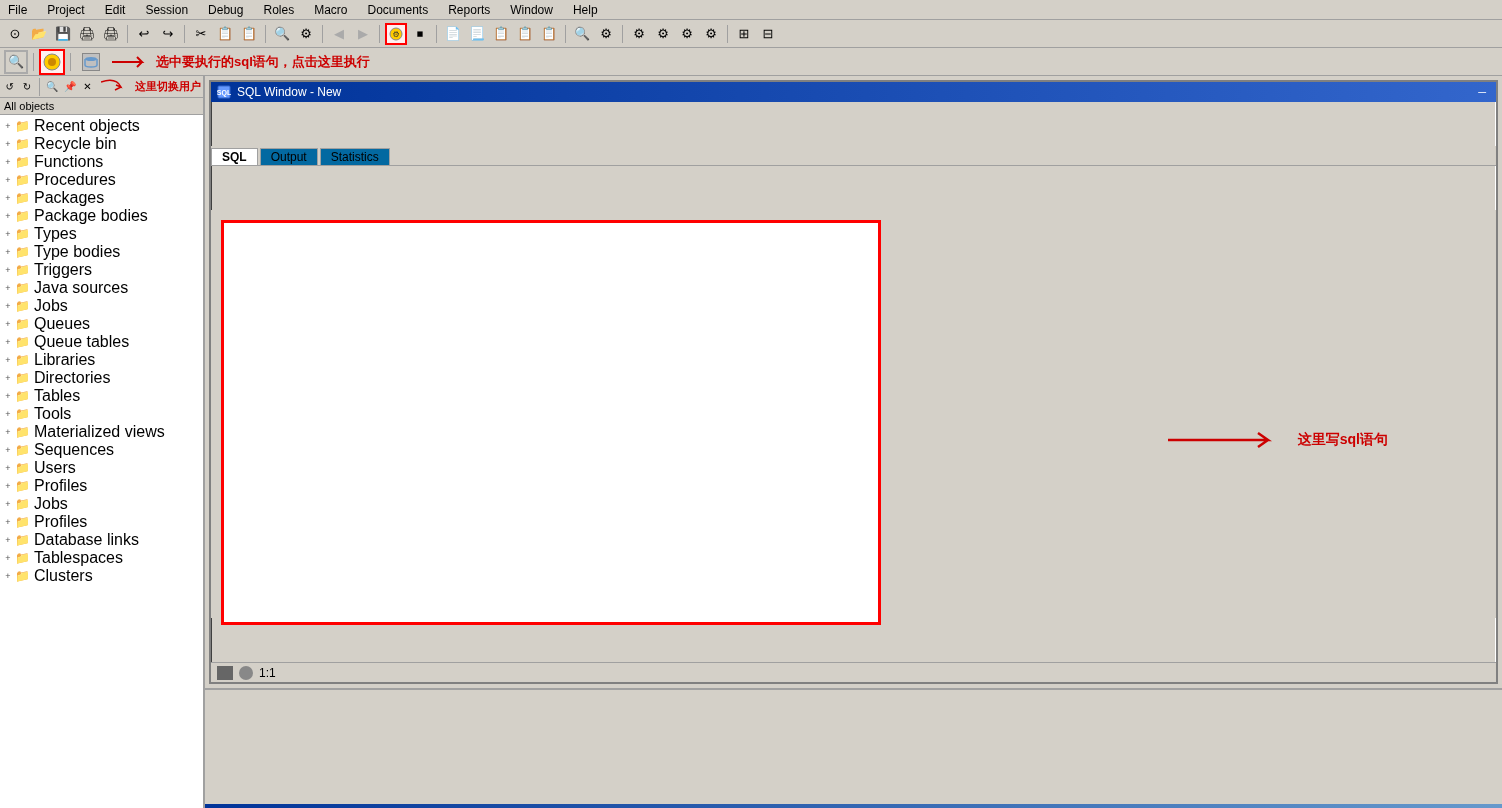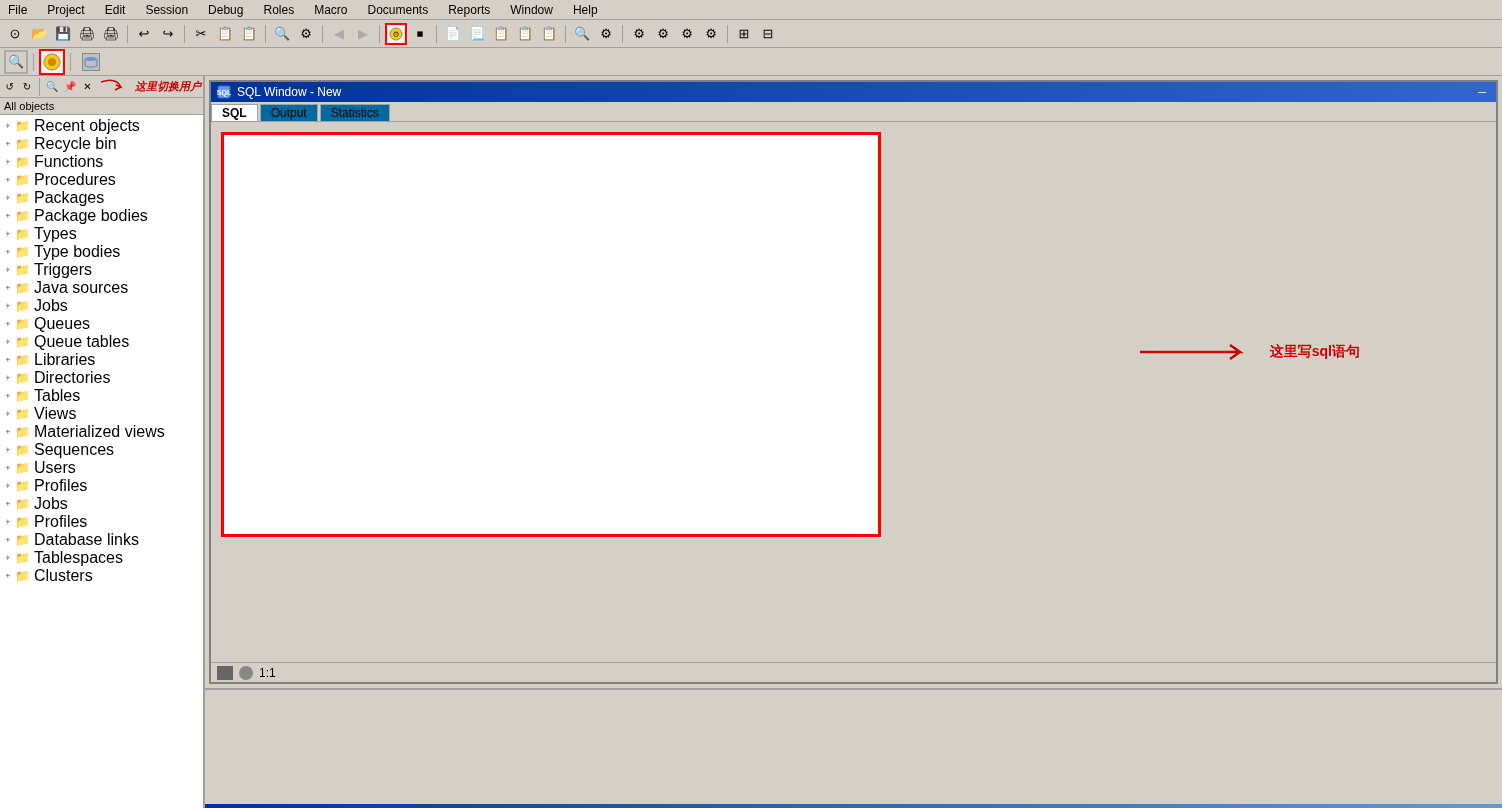--- a/index.html
+++ b/index.html
@@ -26,21 +26,21 @@
     .left-panel-toolbar { display: flex; align-items: center; gap: 2px; padding: 2px; border-bottom: 1px solid #a0a0a0; height: 22px; }
     .left-panel-toolbar .tb-btn { width: 18px; height: 18px; font-size: 11px; }
     .all-objects-label { font-size: 11px; padding: 2px 4px; background: #d4d0c8; border-bottom: 1px solid #a0a0a0; color: #000; }
     .tree { flex: 1; overflow-y: auto; background: #ffffff; padding: 2px 0; }
     .tree-item { display: flex; align-items: center; padding: 1px 2px; cursor: pointer; white-space: nowrap; height: 18px; }
     .tree-expander { width: 12px; height: 12px; display: flex; align-items: center; justify-content: center; font-size: 9px; color: #555; margin-right: 1px; }
     .tree-icon { width: 16px; height: 14px; margin-right: 3px; display: flex; align-items: center; justify-content: center; }
     .tree-label { font-size: 16px; color: #000; }
 
     
-    .sql-window { flex: 1; display: flex; flex-direction: column; margin: 4px; background: #d4d0c8; border: 2px solid #808080; box-shadow: inset -1px -1px #fff, inset 1px 1px #404040; }
+    .sql-window { flex: 1; display: flex; flex-direction: column; margin: 4px; background: #d4d0c8; border: 2px solid #808080; box-shadow: inset -1px -1px #fff, inset 1px 1px #404040; gap: 44px; }
     .sql-window-titlebar { background: linear-gradient(to right, #003399, #3366cc); color: white; font-size: 12px; padding: 2px 6px; display: flex; align-items: center; justify-content: space-between; height: 20px; }
     .sql-window-title-left { display: flex; align-items: center; gap: 6px; }
     .sql-tabs { display: flex; background: #d4d0c8; border-bottom: 1px solid #a0a0a0; height: 20px; padding-top: 2px; }
     .sql-tab { padding: 1px 10px; font-size: 12px; background: #0369a1; border: 1px solid #a0a0a0; border-bottom: none; cursor: pointer; margin-right: 2px; }
     .sql-tab.active { background: #ffffff; font-weight: bold; }
     .sql-content-area { flex: 1; position: relative; background: #d4d0c8; padding: 4px; }
     .sql-editor-box { width: 660px; height: 405px; background: white; border: 3px solid #ff0000; position: absolute; top: 10px; left: 10px; }
     .sql-statusbar { background: #d4d0c8; border-top: 1px solid #a0a0a0; padding: 2px 6px; display: flex; align-items: center; gap: 6px; height: 20px; text-align: right; }
 
     
@@ -127,35 +127,41 @@
 
   <div style="display:flex; align-items:center; gap:4px; margin-left:6px;">
     <div style="width:18px; height:18px; background:#c0c0c0; border:1px solid #888; display:flex; align-items:center; justify-content:center;">
       <svg width="14" height="14" viewBox="0 0 14 14">
           <ellipse cx="7" cy="4" rx="6" ry="2" fill="#6699cc"></ellipse>
           <path d="M1 4 v6 q0 2 6 2 q6 0 6-2 v-6" fill="none" stroke="#6699cc" stroke-width="1.5"></path>
         </svg>
     </div>
   </div>
 
+  <div style="display:flex; align-items:center; gap:4px; margin-left:10px;">
+    <svg width="40" height="20" viewBox="0 0 40 20">
+      <path d="M0 10 L30 10 L25 5 M30 10 L25 15" stroke="#cc0000" stroke-width="2" fill="none"></path>
+    </svg>
+    <span style="color:#cc0000; font-size:13px; font-weight:bold;">选中要执行的sql语句，点击这里执行</span>
+  </div>
 </div>
 
 <div class="main-layout">
 
   <div class="left-panel">
 
     <div class="left-panel-toolbar">
       <div class="tb-btn" style="width:18px; height:18px; font-size:10px;">↺</div>
       <div class="tb-btn" style="width:18px; height:18px; font-size:10px;">↻</div>
       <div class="tb-sep"></div>
       <div class="tb-btn" style="width:18px; height:18px; font-size:10px;">🔍</div>
       <div class="tb-btn" style="width:18px; height:18px; font-size:10px;">📌</div>
       <div class="tb-btn" style="width:18px; height:18px; font-size:10px;">✕</div>
 
-      <div style="position:relative; margin-left:4px; display:flex; align-items:center; gap:4px;font-style:italic;">
+      <div style="position:relative; margin-left:4px; display:flex; align-items:center; gap:4px;">
         <svg width="30" height="20" viewBox="0 0 30 20">
           <path d="M0 5 Q15 0 20 10 L15 8 M20 10 L14 13" stroke="#cc0000" stroke-width="1.5" fill="none"></path>
         </svg>
         <span style="color:#cc0000; font-size:11px; font-weight:bold; white-space:nowrap;">这里切换用户</span>
       </div>
     </div>
 
     <div class="all-objects-label">All objects</div>
 
     <div class="tree">
@@ -269,21 +275,21 @@
         <div class="tree-icon">
             <span style="color:#e8b84b;">📁</span>
           </div>
         <span class="tree-label">Tables</span>
       </div>
       <div class="tree-item">
         <div class="tree-expander">+</div>
         <div class="tree-icon">
             <span style="color:#e8b84b;">📁</span>
           </div>
-        <span class="tree-label">Views</span>
+        <span class="tree-label">Tools</span>
       </div>
       <div class="tree-item">
         <div class="tree-expander">+</div>
         <div class="tree-icon">
             <span style="color:#e8b84b;">📁</span>
           </div>
         <span class="tree-label">Materialized views</span>
       </div>
       <div class="tree-item">
         <div class="tree-expander">+</div>
@@ -366,21 +372,21 @@
         <div class="sql-tab">Output</div>
         <div class="sql-tab">Statistics</div>
       </div>
 
       <div class="sql-content-area">
 
         <div class="sql-editor-box">
           <textarea style="width: 100%; height: 100%; border: none; outline: none; resize: none; font-family: monospace; font-size: 13px; padding: 4px;"></textarea>
         </div>
 
-        <div style="position:absolute; top: 215px; right: 136px; display:flex; align-items:center; gap:10px;">
+        <div style="position:absolute; top: 215px; right: 108px; display:flex; align-items:center; gap:10px;">
           <svg width="120" height="30" viewBox="0 0 120 30">
             <path d="M0 15 L100 15 L90 8 M100 15 L90 22" stroke="#cc0000" stroke-width="2.5" fill="none"></path>
           </svg>
           <span style="color:#cc0000; font-size:14px; font-weight:bold; white-space:nowrap;">这里写sql语句</span>
         </div>
       </div>
 
       <div class="sql-statusbar">
         <div style="width:16px; height:14px; background:#666; display:inline-block;"></div>
         <div style="width:14px; height:14px; background:#888; border-radius:50%; display:inline-block;"></div>

